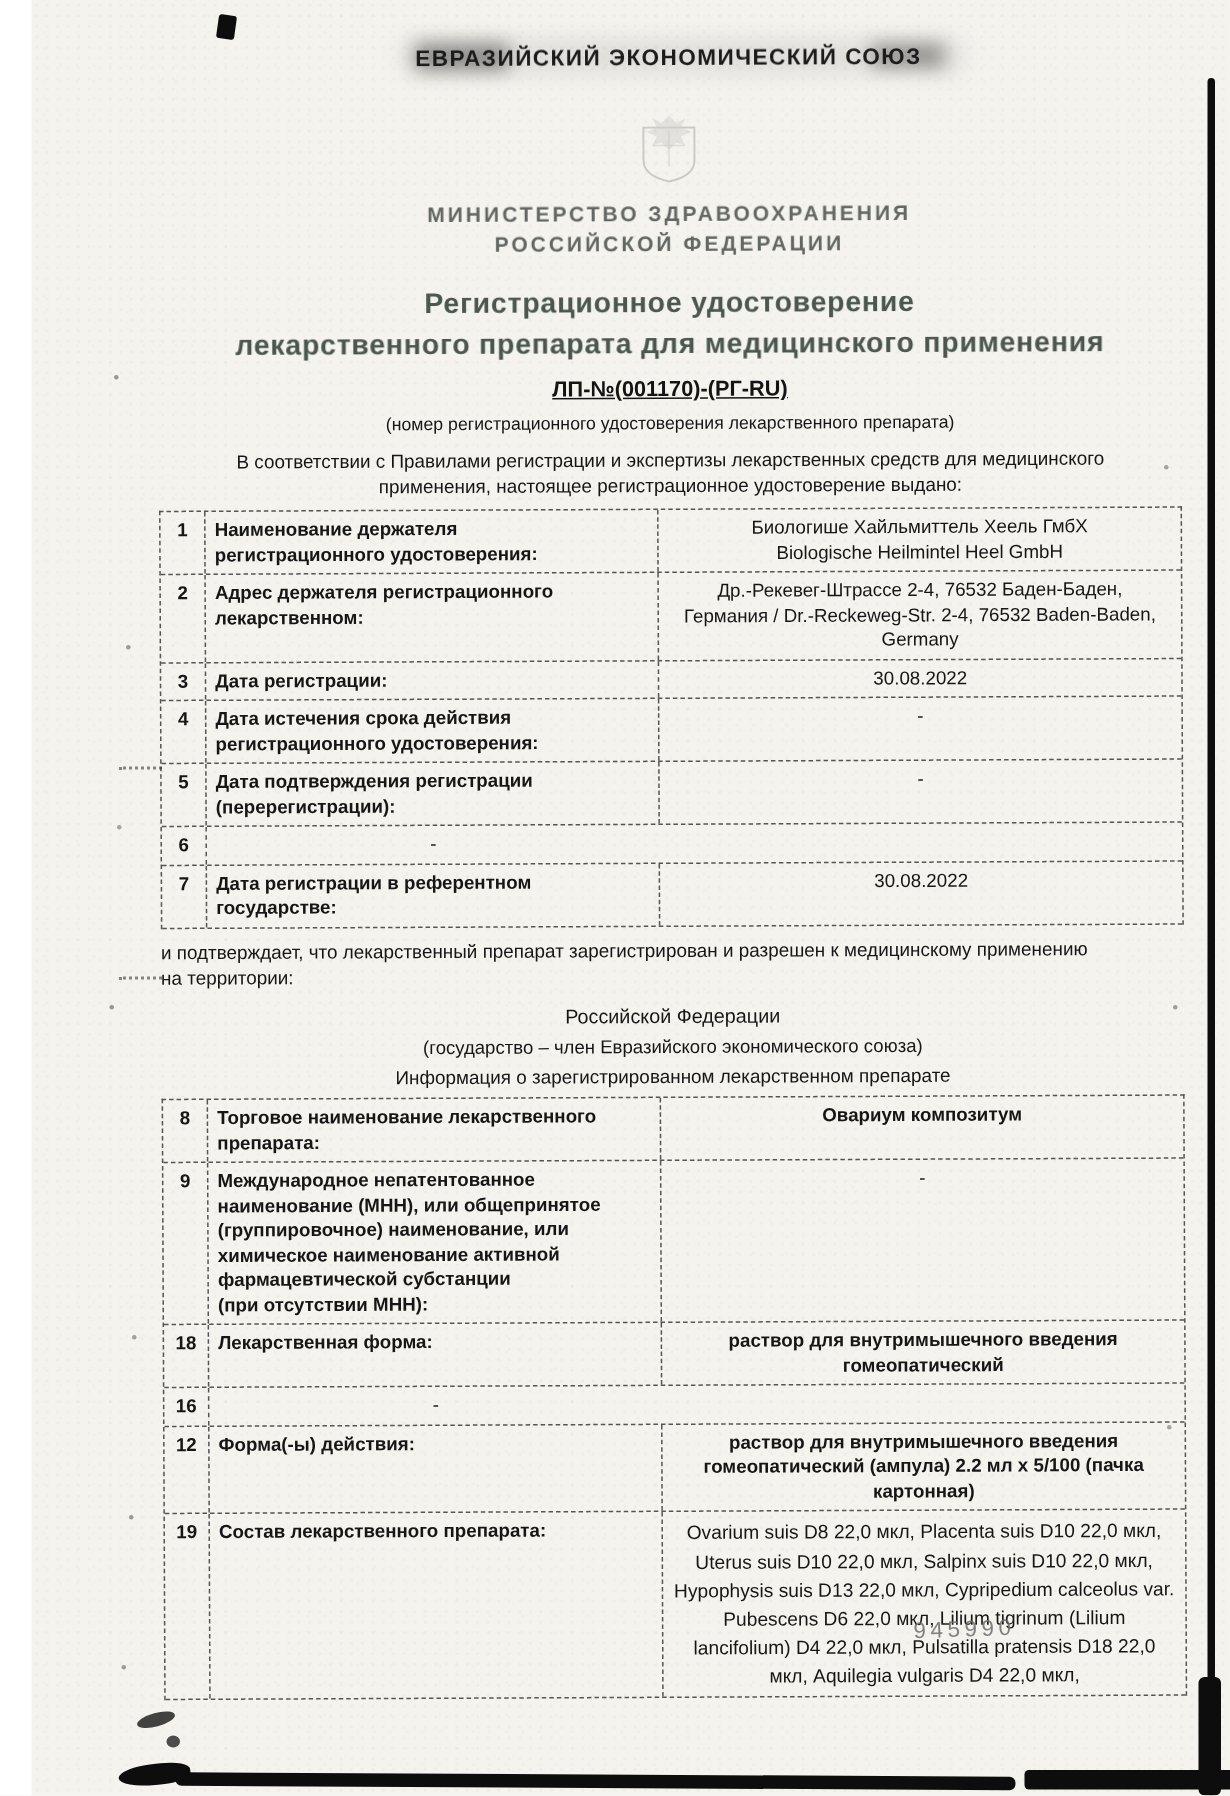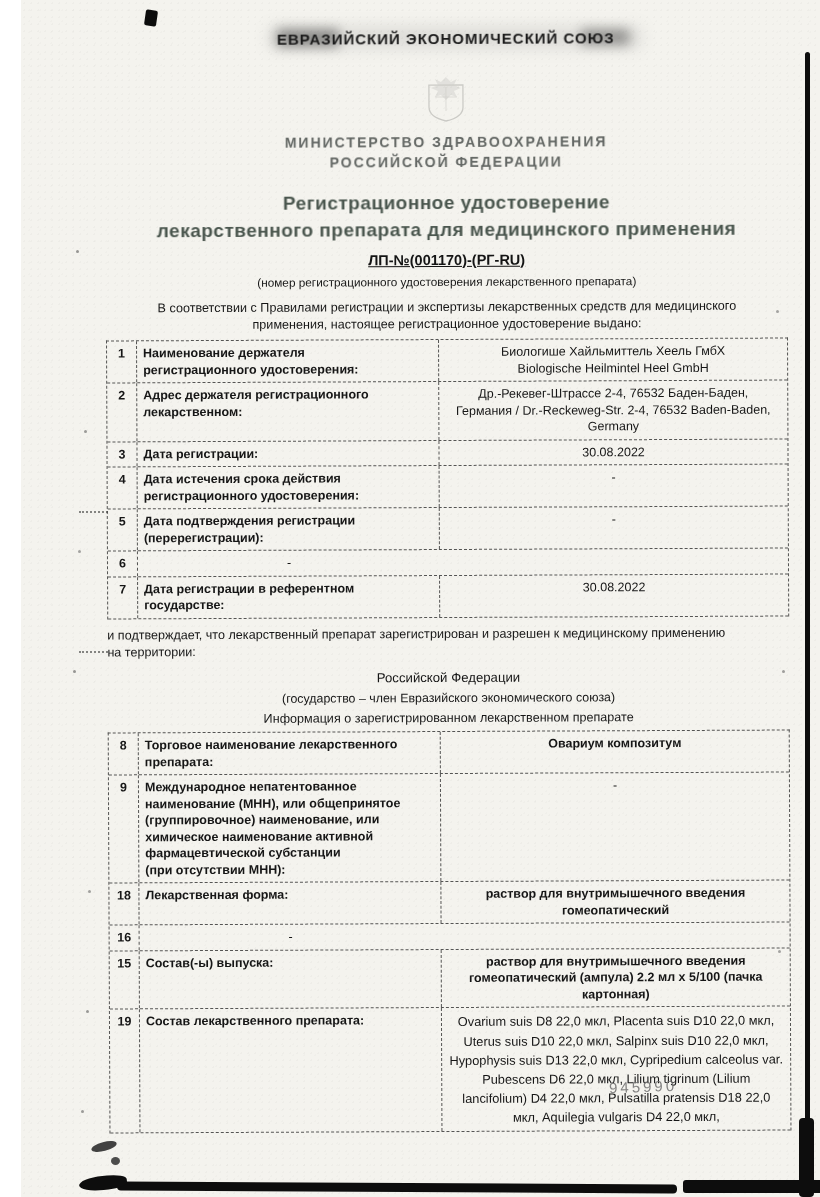--- a/index.html
+++ b/index.html
@@ -189,22 +189,22 @@
         <div class="cell num">18</div>
         <div class="cell label">Лекарственная форма:</div>
         <div class="cell value value-bold">раствор для внутримышечного введения
 гомеопатический</div>
       </div>
       <div class="trow">
         <div class="cell num">16</div>
         <div class="cell value">-</div>
       </div>
       <div class="trow">
-        <div class="cell num">15</div>
-        <div class="cell label">Состав(-ы) выпуска:</div>
+        <div class="cell num">12</div>
+        <div class="cell label">Форма(-ы) действия:</div>
         <div class="cell value value-bold">раствор для внутримышечного введения
 гомеопатический (ампула) 2.2 мл х 5/100 (пачка
 картонная)</div>
       </div>
       <div class="trow">
         <div class="cell num">19</div>
         <div class="cell label">Состав лекарственного препарата:</div>
         <div class="cell value value-left">Ovarium suis D8 22,0 мкл, Placenta suis D10 22,0 мкл, Uterus suis D10 22,0 мкл, Salpinx suis D10 22,0 мкл, Hypophysis suis D13 22,0 мкл, Cypripedium calceolus var. Pubescens D6 22,0 мкл, Lilium tigrinum (Lilium lancifolium) D4 22,0 мкл, Pulsatilla pratensis D18 22,0 мкл, Aquilegia vulgaris D4 22,0 мкл,</div>
       </div>
     </div>

